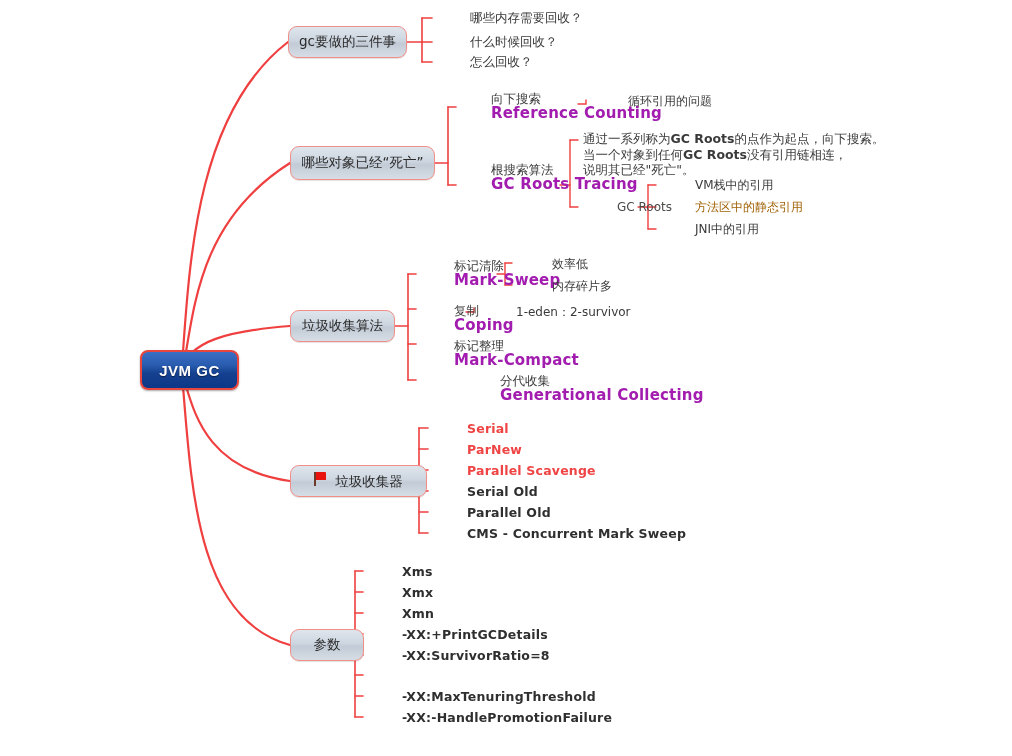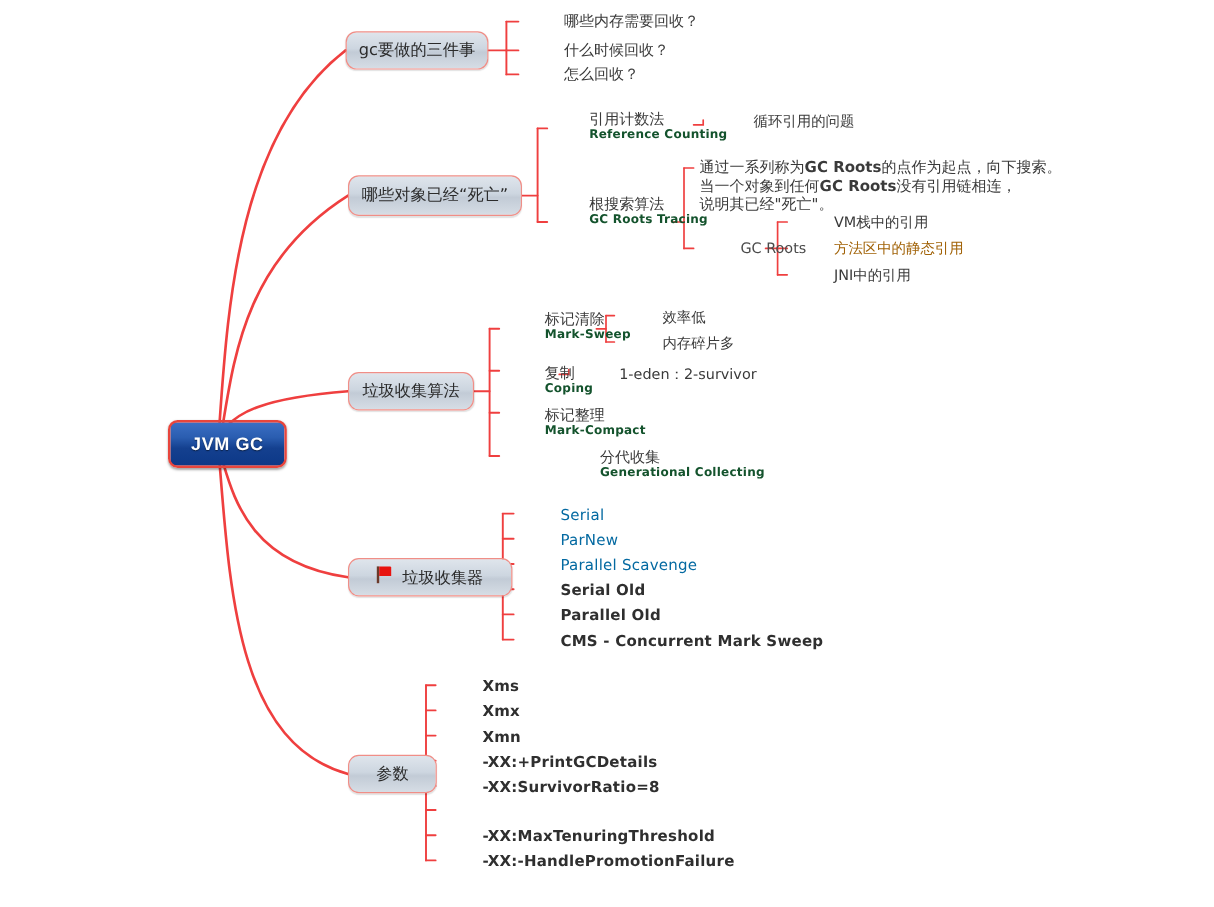--- a/index.html
+++ b/index.html
@@ -72,23 +72,23 @@
     position:absolute;
     white-space:nowrap;
     font-size:12.5px;
     line-height:14px;
     color:#3a3a3a;
     font-family:"DejaVu Sans","Liberation Sans",sans-serif;
     z-index:4;
     padding-left:36px;
   }
   .leaf .cn{display:block;font-size:12.5px;color:#3a3a3a;}
-  .leaf .en{display:block;font-size:10px;font-weight:bold;color:#14532d;letter-spacing:0.2px;}
+  .leaf .en{display:block;font-size:15px;font-weight:bold;color:#a21caf;letter-spacing:0.2px;}
   .leaf.bold{font-weight:bold;color:#2f2f2f;letter-spacing:0.2px;}
-  .leaf.green{color:#0369a1;font-weight:normal;letter-spacing:0.2px;}
+  .leaf.green{color:#ef4444;font-weight:bold;letter-spacing:0.2px;}
   .leaf.muted{color:#a16207;}
   .leaf.small{font-size:12px;}
   .note{
     position:absolute;
     font-size:12.5px;
     line-height:15.5px;
     color:#3a3a3a;
     white-space:nowrap;
     font-family:"DejaVu Sans","Liberation Sans",sans-serif;
     z-index:4;
@@ -179,21 +179,21 @@
 
   <div class="leaf" style="left:434px;top:11px;">哪些内存需要回收？</div>
   <div class="leaf" style="left:434px;top:35px;">什么时候回收？</div>
   <div class="leaf" style="left:434px;top:55px;">怎么回收？</div>
 
   <div class="l1-node" style="left:290px;top:146px;width:145px;height:34px;">
     <span class="lbl">哪些对象已经“死亡”</span>
   </div>
 
   <div class="leaf" style="left:455px;top:92px;">
-    <span class="cn">引用计数法</span>
+    <span class="cn">向下搜索</span>
     <span class="en">Reference Counting</span>
   </div>
   <div class="leaf small" style="left:592px;top:94px;">循环引用的问题</div>
 
   <div class="leaf" style="left:455px;top:163px;">
     <span class="cn">根搜索算法</span>
     <span class="en">GC Roots Tracing</span>
   </div>
 
   <div class="note" style="left:583px;top:131px;">

